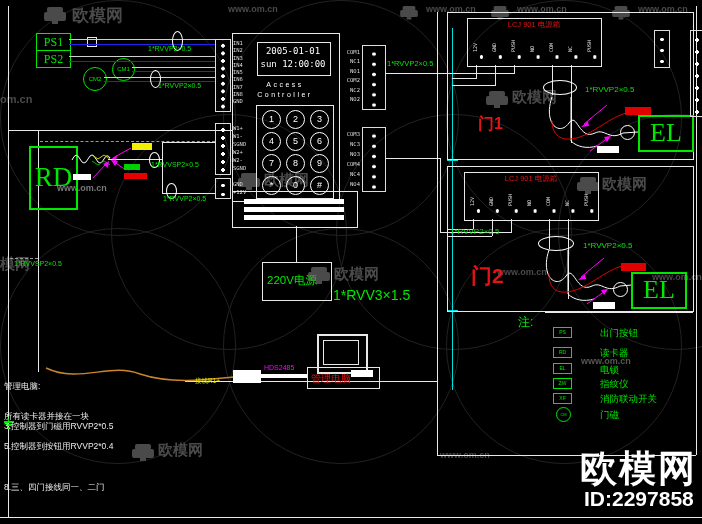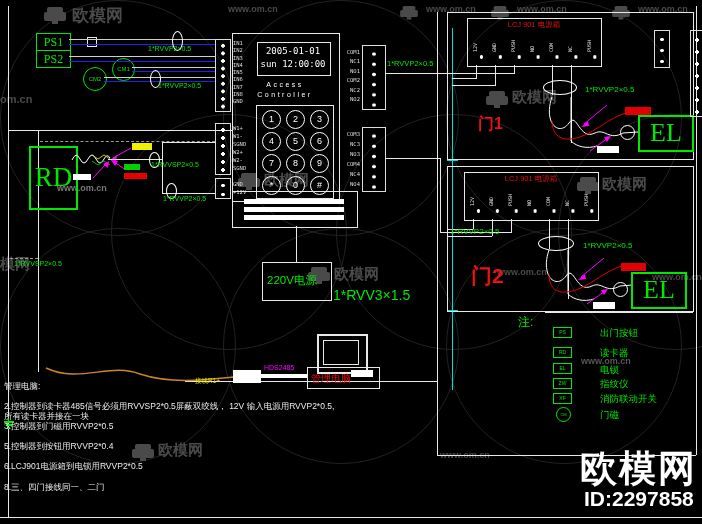--- a/index.html
+++ b/index.html
@@ -321,23 +321,21 @@
   <div class="lsym" style="left:553px;top:363px">EL</div>
   <div class="lbl" style="left:600px;top:364px">电锁</div>
   <div class="lsym" style="left:553px;top:378px">ZW</div>
   <div class="lbl" style="left:600px;top:378px">指纹仪</div>
   <div class="lsym" style="left:553px;top:393px">XF</div>
   <div class="lbl" style="left:600px;top:393px">消防联动开关</div>
   <div class="lsym" style="left:556px;top:407px;width:13px;height:13px;border-radius:50%;line-height:13px;font-size:4px">CM</div>
   <div class="lbl" style="left:600px;top:409px">门磁</div>
 
   <div class="note" style="left:4px;top:381px">管理电脑:</div>
-  <div class="note" style="left:4px;top:401px">2.控制器到读卡器485信号必须用RVVSP2*0.5屏蔽双绞线， 12V 输入电源用RVVP2*0.5,</div>
   <div class="note" style="left:4px;top:411px">所有读卡器并接在一块</div>
   <div class="note" style="left:4px;top:421px">3.控制器到门磁用RVVP2*0.5</div>
   <div class="note" style="left:4px;top:441px">5.控制器到按钮用RVVP2*0.4</div>
-  <div class="note" style="left:4px;top:461px">6.LCJ901电源箱到电锁用RVVP2*0.5</div>
   <div class="note" style="left:4px;top:482px">8.三、四门接线同一、二门</div>
 
   <div class="a" style="left:580px;top:444px;color:#fff;font-size:37px;font-weight:900;letter-spacing:2px">欧模网</div>
   <div class="a" style="left:584px;top:487px;color:#fff;font-size:21px;font-weight:bold">ID:2297858</div>
 
 </div>
 
 </body></html>

